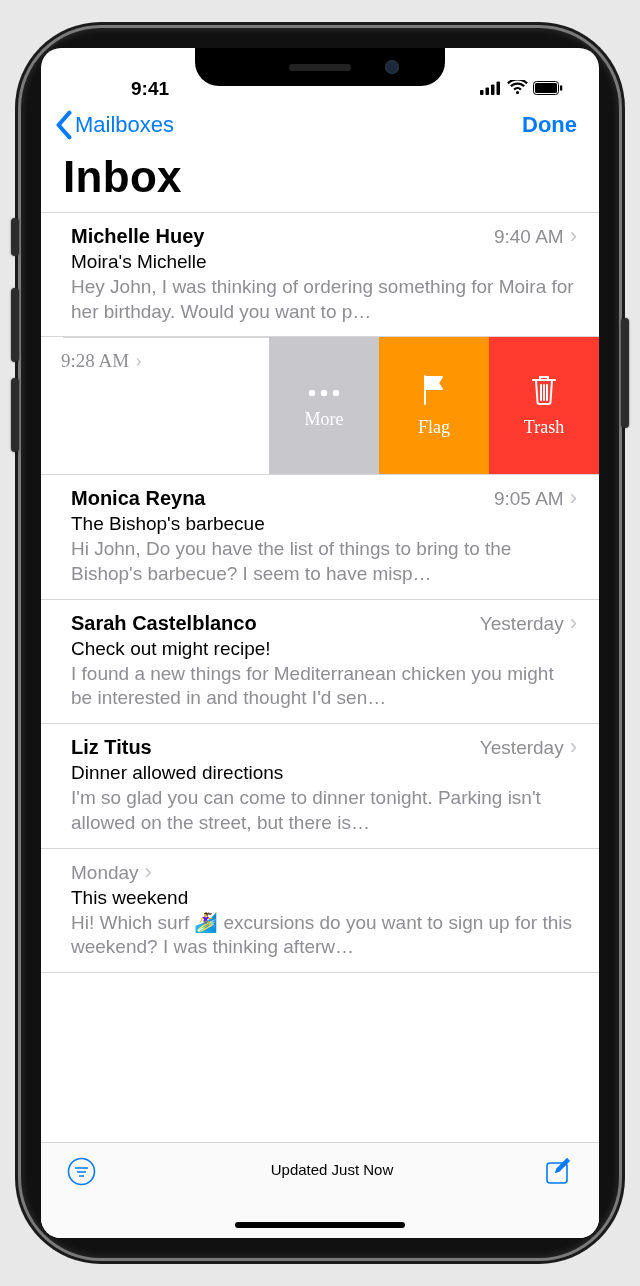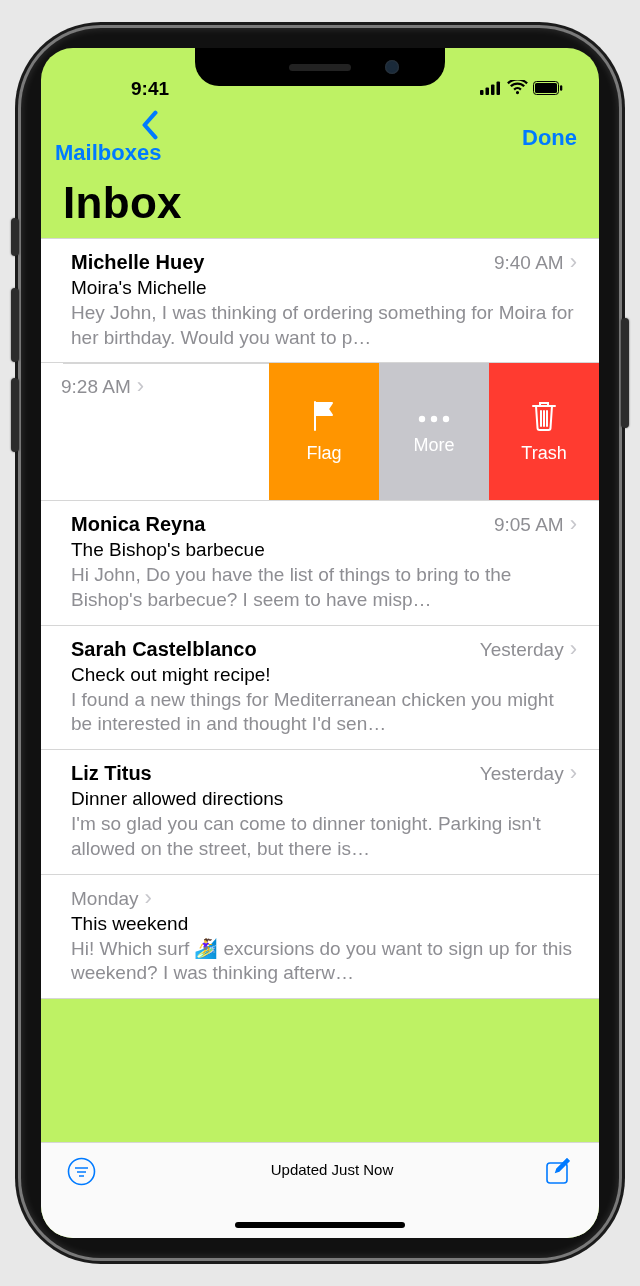--- a/index.html
+++ b/index.html
@@ -23,22 +23,22 @@
   }
   .side-btn { position:absolute; background:#2c2c2c; border-radius:4px; box-shadow:0 0 2px rgba(0,0,0,.6); }
   .btn-mute { left:-10px; top:190px; width:8px; height:38px; }
   .btn-vol1 { left:-10px; top:260px; width:8px; height:74px; }
   .btn-vol2 { left:-10px; top:350px; width:8px; height:74px; }
   .btn-pwr  { right:-10px; top:290px; width:8px; height:110px; }
 
   .screen {
     width: 100%;
     height: 100%;
-    background: #bef264;
-    border-radius: 32px;
+    background: #ffffff;
+    border-radius: 20px;
     overflow: hidden;
     position: relative;
   }
   .notch {
     position: absolute;
     top: 0; left: 50%;
     transform: translateX(-50%);
     width: 250px; height: 38px;
     background: #000;
     border-bottom-left-radius: 24px;
@@ -61,21 +61,21 @@
   .status-left { width:130px; text-align:center; }
   .status-right { width:130px; display:flex; align-items:center; justify-content:flex-end; gap:5px; }
 
   .nav-bar {
     display: flex;
     justify-content: space-between;
     align-items: center;
     padding: 10px 22px 8px 14px;
     font-size: 22px;
   }
-  .back-btn { display:flex; align-items:flex-end; color:#007aff; font-weight:700;flex-direction:column; }
+  .back-btn { display:flex; align-items:center; color:#007aff; font-weight:400; }
   .back-btn svg { width:18px; height:30px; margin-right:2px; }
   .done-btn { color:#007aff; font-weight:600; }
 
   .large-title {
     font-size: 44px;
     font-weight: 700;
     padding: 4px 22px 10px;
     letter-spacing: .3px;
   }
 
@@ -87,21 +87,21 @@
     background:#fff;
   }
   .row .line1 { display:flex; align-items:baseline; }
   .sender { font-size:20px; font-weight:600; flex:1; }
   .time { font-size:19px; color:#8e8e93; margin-right:6px; }
   .disclosure { color:#c7c7cc; font-size:22px; font-weight:400; }
   .subject { font-size:19px; margin-top:2px; }
   .preview { font-size:19px; color:#8e8e93; margin-top:2px; line-height:1.3; }
 
   
-  .swiped-wrap { position:relative; height:138px; border-bottom:1px solid #d6d6d6; overflow:hidden; background:#fff;}
+  .swiped-wrap { position:relative; height:138px; border-bottom:1px solid #d6d6d6; overflow:hidden; background:#fff;font-family:Liberation Serif, serif;}
   .swiped-wrap .hairline { position:absolute; left:22px; right:0; top:0; height:1px; background:#d6d6d6; }
   .swiped-content {
     position:absolute; left:-330px; top:10px; width:560px;
   }
   .swiped-content .line1 { display:flex; align-items:baseline; padding-left:350px; }
   .swiped-content .preview { padding-left:0; margin-top:30px; }
   .actions {
     position:absolute; right:0; top:0; bottom:0; display:flex;
   }
   .action {
@@ -199,38 +199,38 @@
           <div class="line1">
             <span class="time">9:28 AM</span>
             <span class="disclosure">›</span>
           </div>
           <div class="preview">
             <br>
             
           </div>
         </div>
         <div class="actions">
-          <div class="action action-flag">
-            <span>
-              <svg width="28" height="32" viewBox="0 0 28 32">
-                  <path d="M5 2v28M5 3h17l-4 6 4 6H5" fill="#fff" stroke="#fff" stroke-width="2" stroke-linejoin="round" stroke-linecap="round"></path>
-                </svg>
-            </span>
-            <span>Flag</span>
-          </div>
           <div class="action action-more">
             <span>
               <svg width="34" height="10" viewBox="0 0 34 10">
                   <circle cx="5" cy="5" r="3.2" fill="#fff"></circle>
                   <circle cx="17" cy="5" r="3.2" fill="#fff"></circle>
                   <circle cx="29" cy="5" r="3.2" fill="#fff"></circle>
                 </svg>
             </span>
             <span>More</span>
           </div>
+          <div class="action action-flag">
+            <span>
+              <svg width="28" height="32" viewBox="0 0 28 32">
+                  <path d="M5 2v28M5 3h17l-4 6 4 6H5" fill="#fff" stroke="#fff" stroke-width="2" stroke-linejoin="round" stroke-linecap="round"></path>
+                </svg>
+            </span>
+            <span>Flag</span>
+          </div>
           <div class="action action-trash">
             <span>
               <svg width="26" height="32" viewBox="0 0 26 32">
                   <path d="M2 6h22M9 6V3h8v3M5 6l1.5 22a2 2 0 002 2h9a2 2 0 002-2L21 6M10 11v15M13 11v15M16 11v15" fill="none" stroke="#fff" stroke-width="2" stroke-linecap="round"></path>
                 </svg>
             </span>
             <span>Trash</span>
           </div>
         </div>
       </div>

